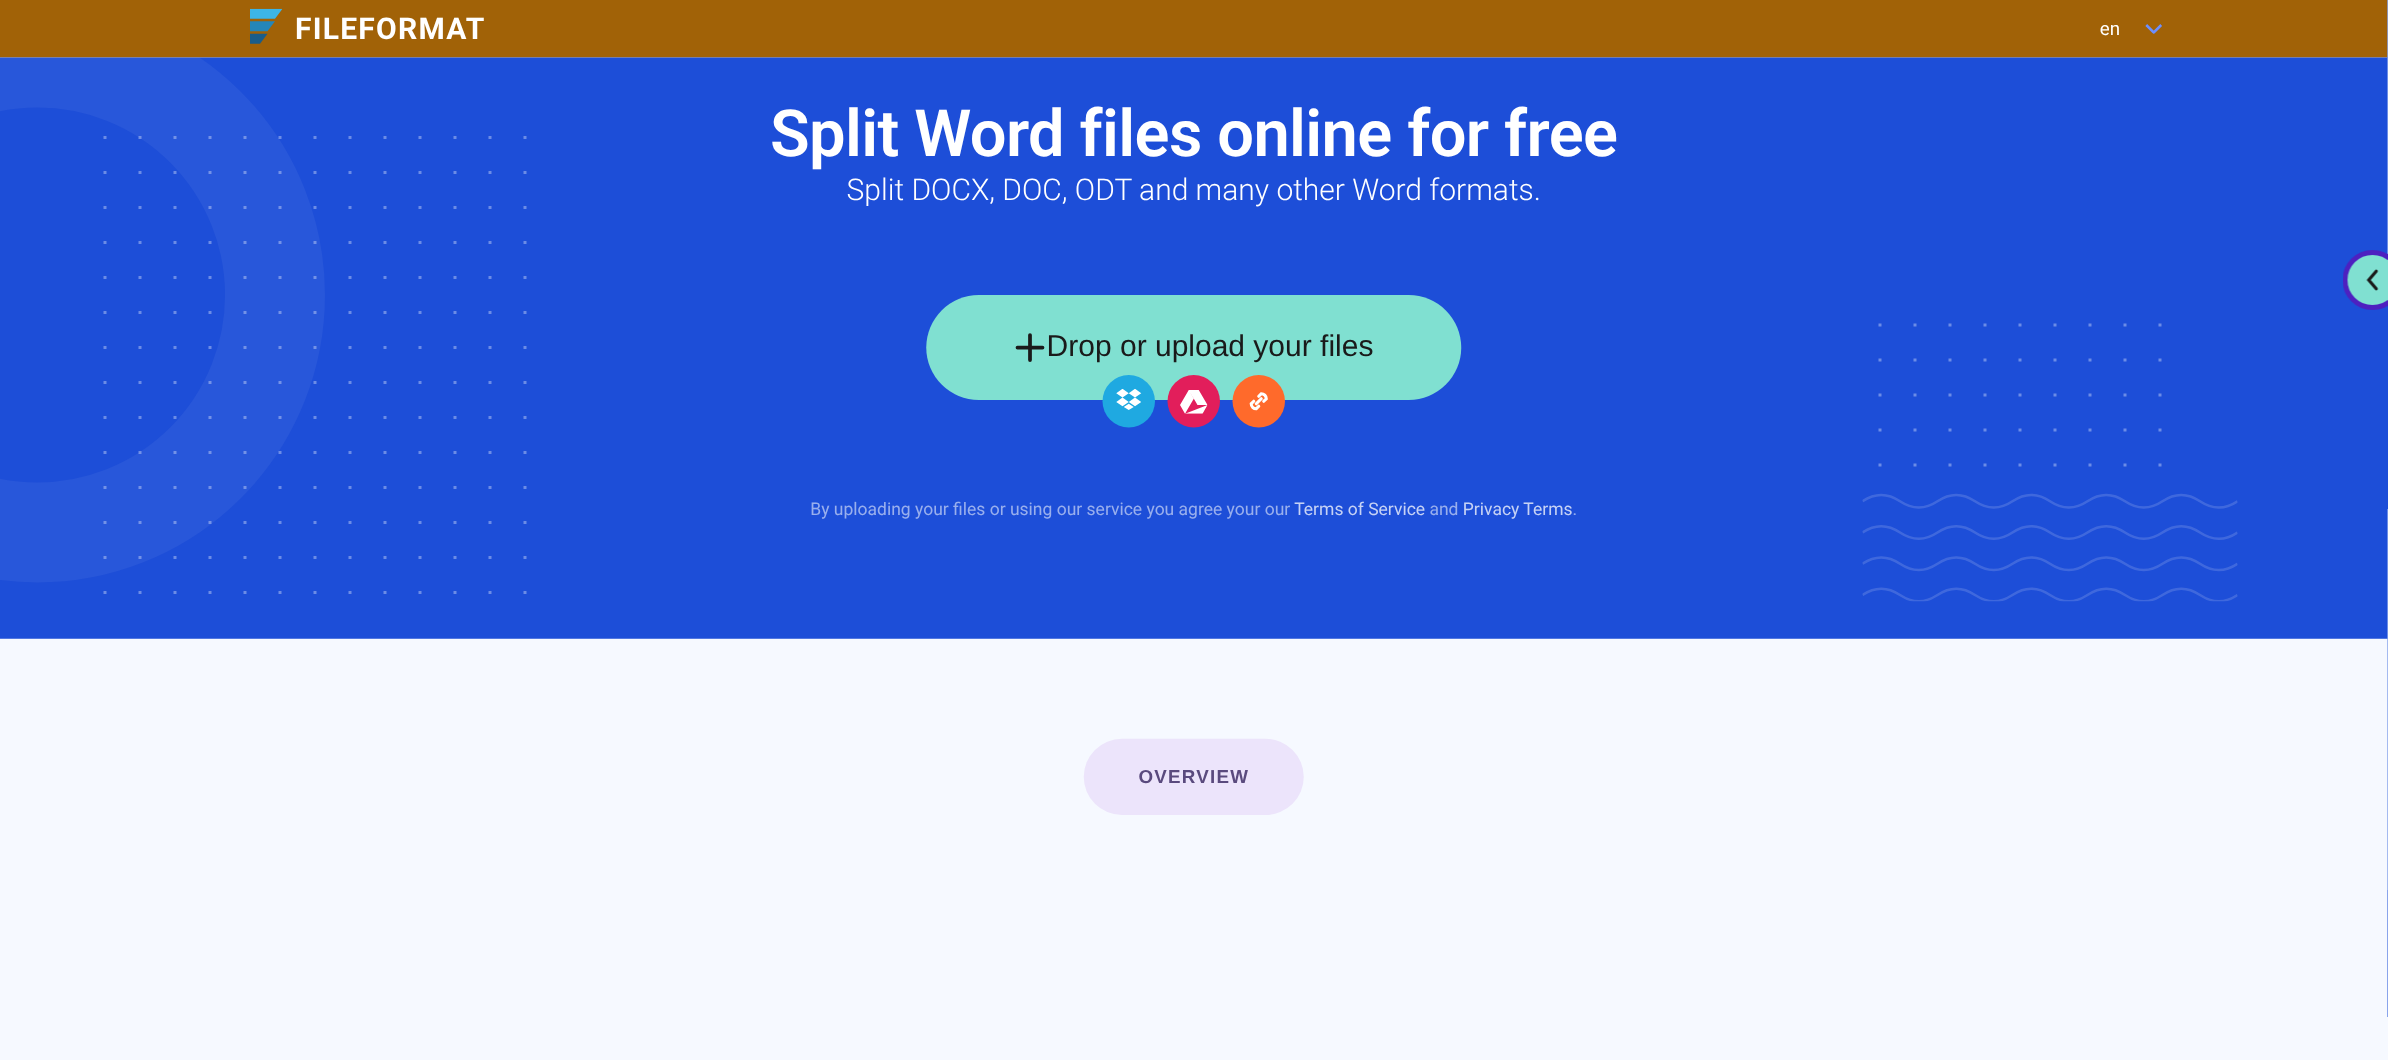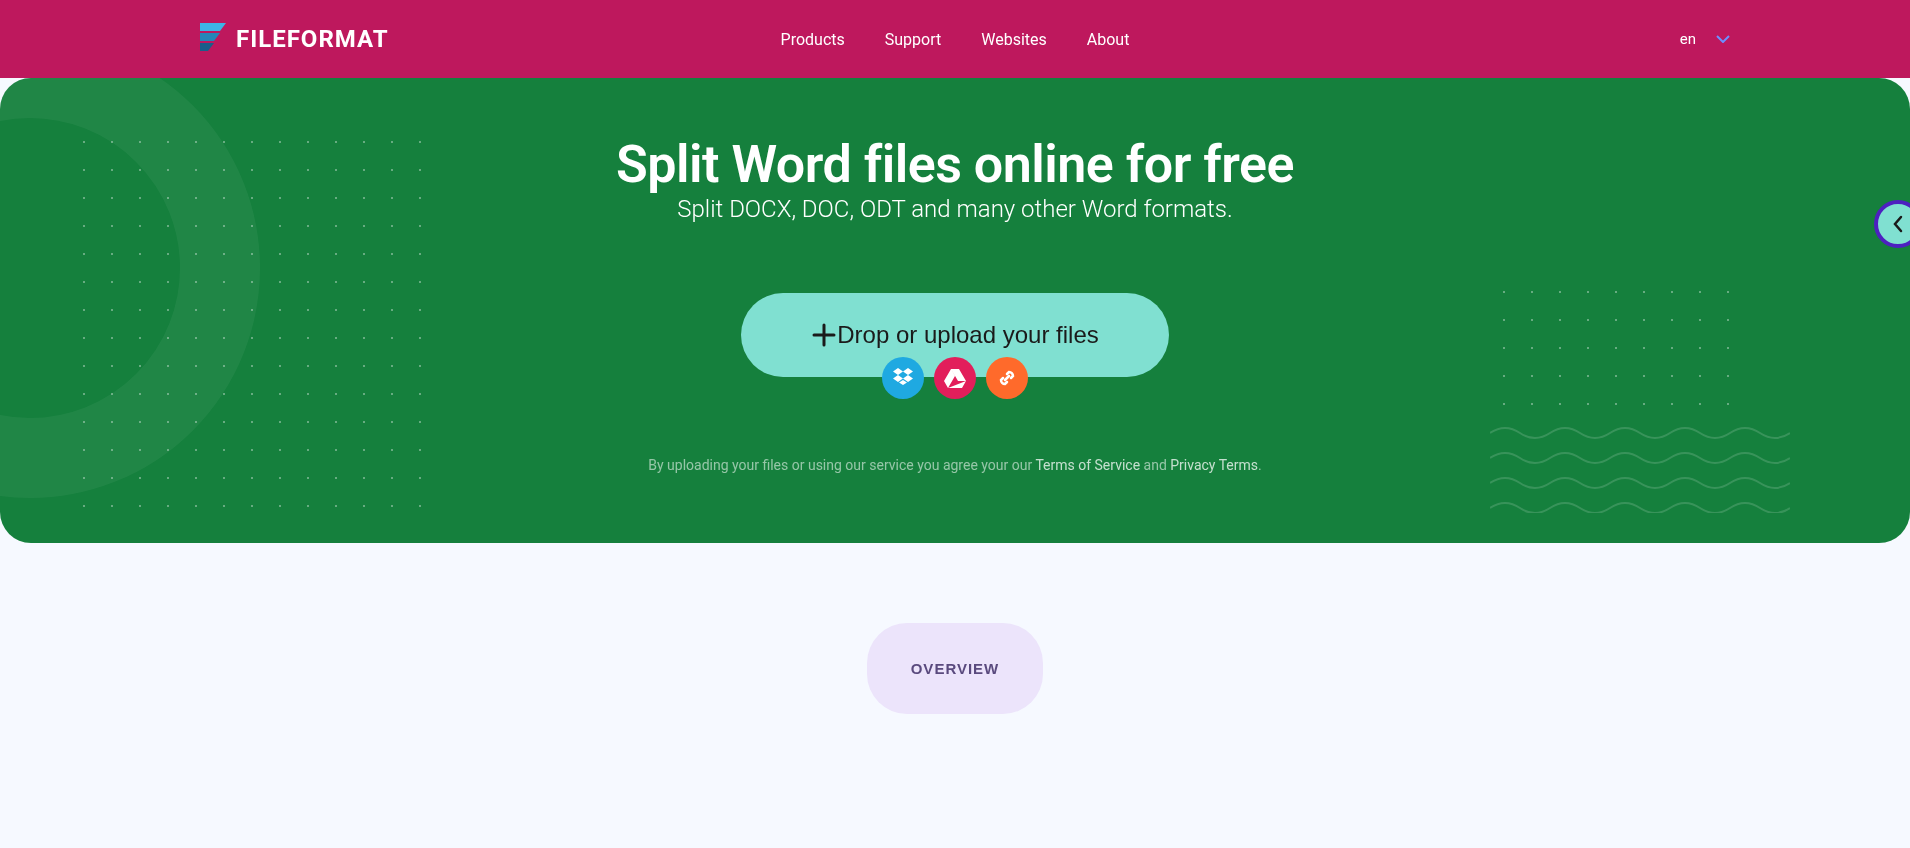--- a/index.html
+++ b/index.html
@@ -1,29 +1,29 @@
 <!DOCTYPE html>
 <html><head>
 <meta charset="utf-8">
 <style>
 * { margin: 0; padding: 0; box-sizing: border-box; }
 body { font-family: -apple-system, BlinkMacSystemFont, "Segoe UI", Roboto, Helvetica, Arial, sans-serif; background: #f6f9ff; overflow-x: hidden; }
 
 
-.header { background: #be185d; height: 78px; display: flex; align-items: center; padding: 0 40px; position: relative; }
+.header { background: #a16207; height: 46px; display: flex; align-items: center; padding: 0 40px; position: relative; }
 .logo-area { display: flex; align-items: center; gap: 10px; margin-left: 160px; }
 .logo-icon svg { display: block; }
 .logo-text { color: #fff; font-size: 24px; font-weight: 700; letter-spacing: 1px; }
 .nav { display: flex; gap: 40px; margin-left: auto; margin-right: auto; position: absolute; left: 50%; transform: translateX(-50%); }
 .nav a { color: #fff; text-decoration: none; font-size: 16px; cursor: pointer; }
 .lang { position: absolute; right: 180px; display: flex; align-items: center; gap: 20px; color: #fff; cursor: pointer; font-size: 15px; }
 .lang svg { stroke: #6d8fff; }
 
 
-.hero { background: #15803d; position: relative; padding: 56px 0 70px; overflow: hidden; min-height: 465px; border-radius: 31px; }
+.hero { background: #1d4ed8; position: relative; padding: 31px 0 70px; overflow: hidden; min-height: 465px; }
 .deco-circle { position: absolute; left: -200px; top: -40px; width: 460px; height: 460px; border-radius: 50%; border: 80px solid rgba(255,255,255,0.05); }
 .deco-dots-left { position: absolute; left: 70px; top: 50px; width: 360px; height: 390px; pointer-events: none; }
 .deco-dots-right { position: absolute; right: 180px; top: 200px; width: 240px; height: 140px; pointer-events: none; }
 .deco-waves { position: absolute; right: 120px; bottom: 30px; pointer-events: none; opacity: 0.15; }
 .hero-inner { position: relative; text-align: center; max-width: 1200px; margin: 0 auto; }
 .hero h1 { color: #fff; font-size: 52px; font-weight: 600; letter-spacing: -0.5px; }
 .hero .subtitle { color: #fff; font-size: 24px; font-weight: 300; margin-top: 0; }
 .hero .powered { color: rgba(255,255,255,0.55); font-size: 14px; margin-top: 18px; }
 .upload-area { margin-top: 70px; display: flex; flex-direction: column; align-items: center; }
 .upload-btn { background: #80e0d1; color: #1a1a1a; border: none; border-radius: 60px; padding: 28px 70px; font-size: 24px; font-weight: 500; display: flex; align-items: center; gap: 0; cursor: pointer; }
@@ -34,45 +34,39 @@
 .src-gdrive { background: #e21e5b; }
 .src-url { background: #ff6a2b; }
 .agreement { color: rgba(255,255,255,0.55); font-size: 14px; margin-top: 58px; }
 .agreement a { color: rgba(255,255,255,0.75); text-decoration: none; }
 
 
 .side-fab { position: fixed; right: -12px; top: 200px; width: 48px; height: 48px; border-radius: 50%; background: #80e0d1; border: 4px solid #4d20c0; display: flex; align-items: center; justify-content: center; cursor: pointer; z-index: 10; }
 
 
 .lower { background: #f6f9ff; padding: 80px 0 60px; text-align: center; }
-.overview-pill { background: #ece4fb; color: #5a4a7e; border: none; border-radius: 40px; padding: 37px 44px; font-size: 15px; font-weight: 600; letter-spacing: 1px; cursor: pointer; }
+.overview-pill { background: #ece4fb; color: #5a4a7e; border: none; border-radius: 40px; padding: 22px 44px; font-size: 15px; font-weight: 600; letter-spacing: 1px; cursor: pointer; }
 
 
 .dots { background-image: radial-gradient(rgba(255,255,255,0.35) 1.5px, transparent 1.5px); background-size: 28px 28px; }
 </style>
 </head>
 <body>
 
 <header class="header">
   <div class="logo-area">
     <span class="logo-icon">
       <svg width="26" height="32" viewBox="0 0 26 32">
           <path d="M0 0 L26 0 L20 8 L0 8 Z" fill="#3db5e6"></path>
           <path d="M0 10 L20 10 L14 18 L0 18 Z" fill="#2586b8"></path>
           <path d="M0 20 L14 20 L8 28 L0 28 Z" fill="#1a5d8a"></path>
         </svg>
     </span>
     <span class="logo-text">FILEFORMAT</span>
   </div>
-  <nav class="nav">
-    <a>Products</a>
-    <a>Support</a>
-    <a>Websites</a>
-    <a>About</a>
-  </nav>
   <div class="lang">
     <span>en</span>
     <svg width="14" height="8" viewBox="0 0 14 8" fill="none" stroke-width="2">
         <path d="M1 1 L7 7 L13 1"></path>
       </svg>
   </div>
 </header>
 
 <section class="hero">
   <div class="deco-circle"></div>

